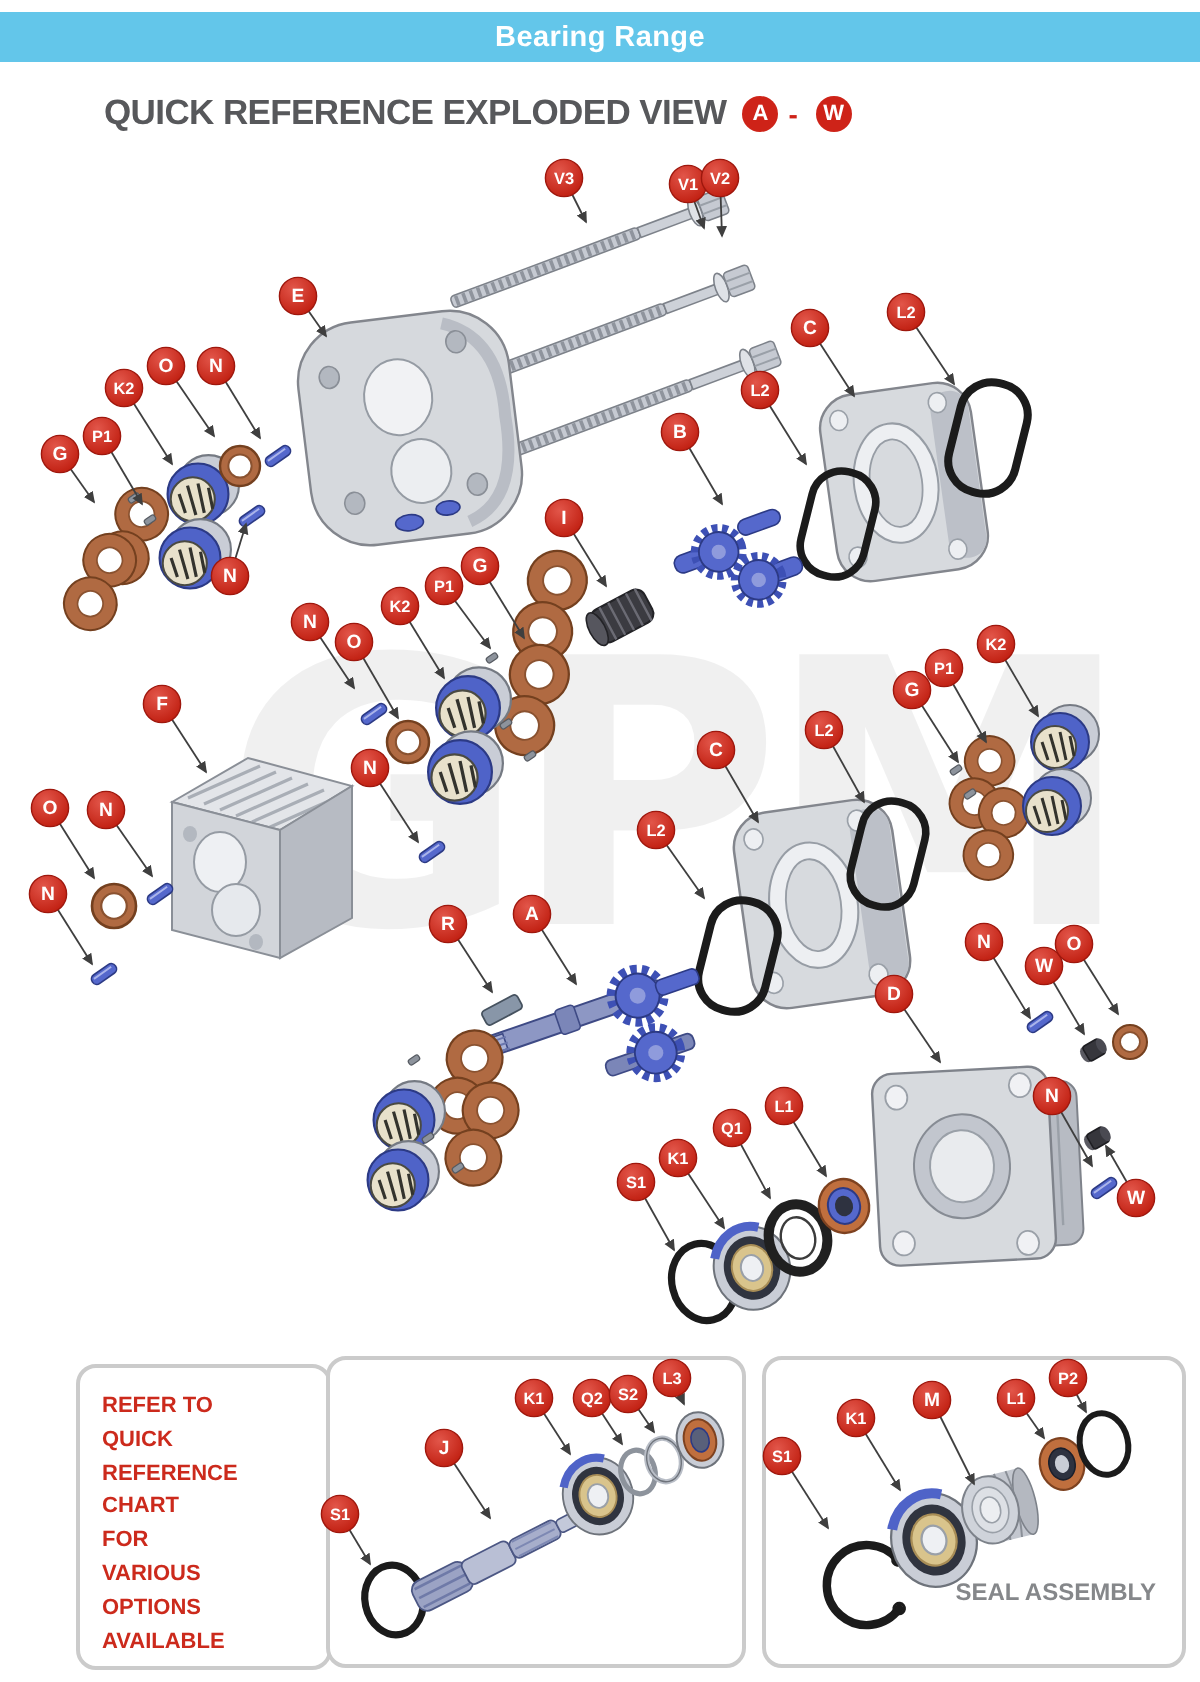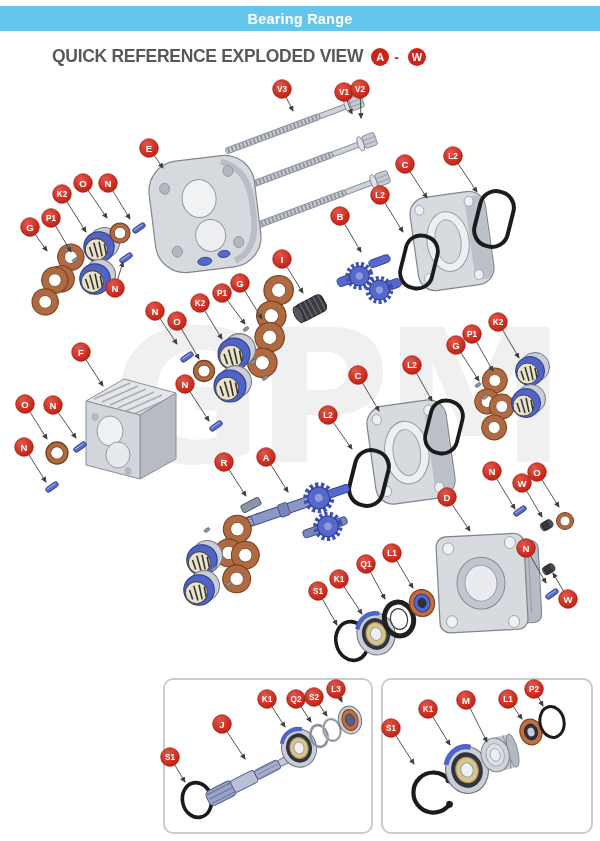--- a/index.html
+++ b/index.html
@@ -43,25 +43,36 @@
     <span>Bearing Range</span>
   </div>
 
   <div class="title-row">
     <h1>QUICK REFERENCE EXPLODED VIEW</h1>
     <span class="title-badge">A</span>
     <span class="title-sep">-</span>
     <span class="title-badge">W</span>
   </div>
 
+  <div class="round-box note-box">
+    <div>REFER TO</div>
+    <div>QUICK</div>
+    <div>REFERENCE</div>
+    <div>CHART</div>
+    <div>FOR</div>
+    <div>VARIOUS</div>
+    <div>OPTIONS</div>
+    <div>AVAILABLE</div>
+  </div>
 
   <div class="round-box inset1"></div>
   <div class="round-box inset2"></div>
 
   <div class="inset-title inset2-title">
+    <div>SEAL ASSEMBLY</div>
   </div>
 
   <svg class="diagram" width="600" height="841" viewBox="0 0 600 841">
     <defs>
       <marker id="arrowhead" markerWidth="7" markerHeight="7" refX="5.5" refY="3" orient="auto">
         <path d="M0,0 L6.5,3 L0,6 z" fill="#3f3f3f"></path>
       </marker>
       <radialGradient id="badgeGrad" cx="38%" cy="30%" r="75%">
         <stop offset="0%" stop-color="#e2564a"></stop>
           <stop offset="100%" stop-color="#c01e10"></stop>

